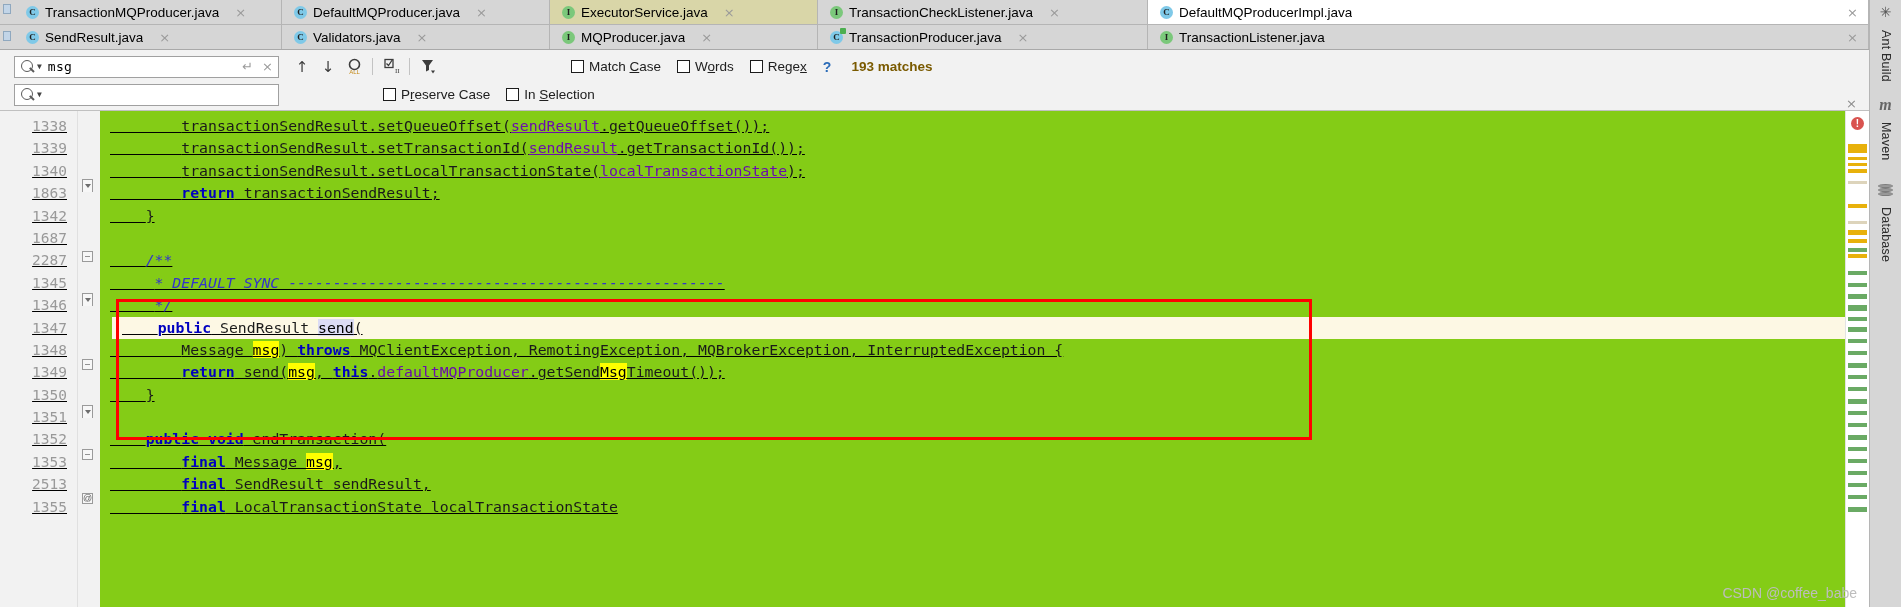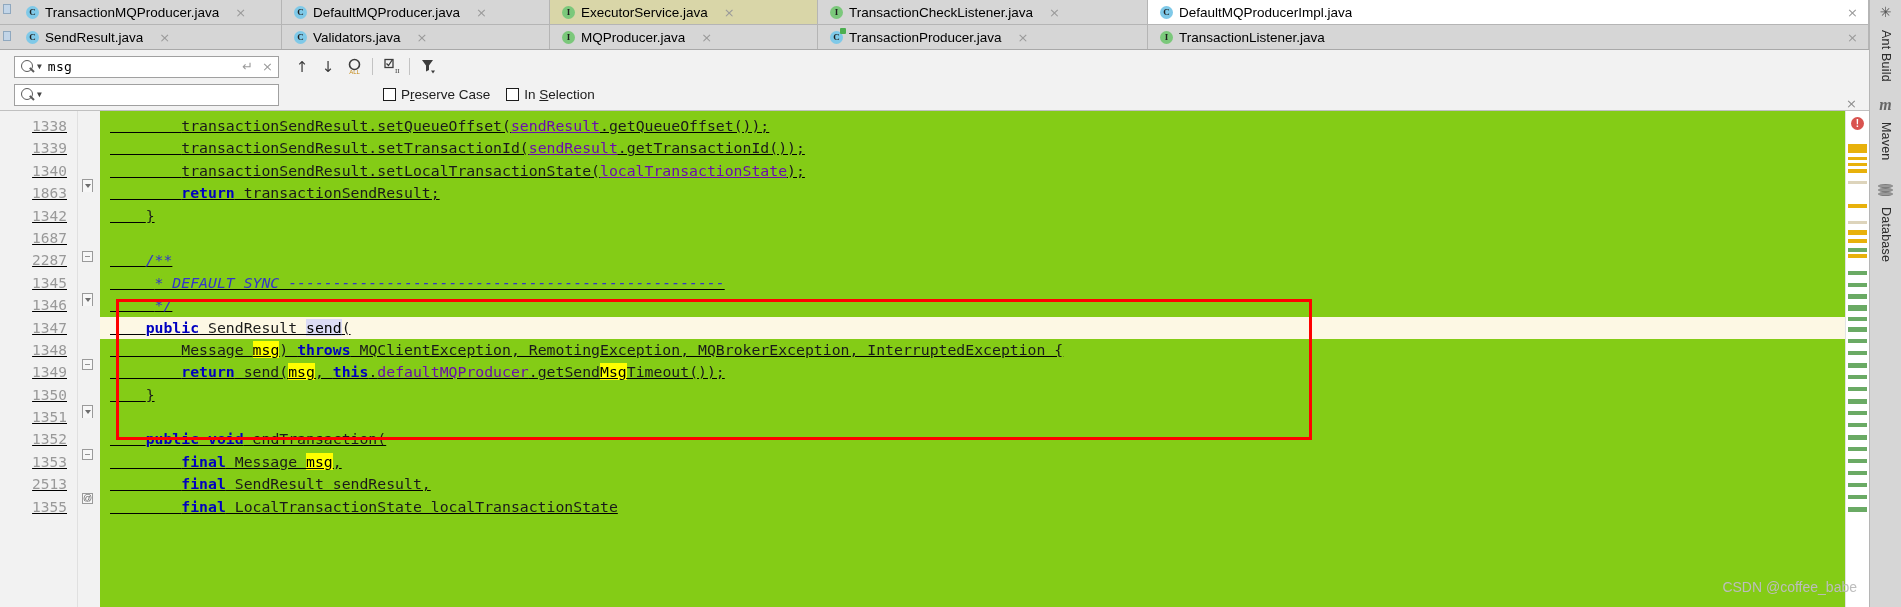--- a/index.html
+++ b/index.html
@@ -142,21 +142,21 @@
     content:''; position:absolute; left:2px; top:4px;
     border-left:3.5px solid transparent; border-right:3.5px solid transparent;
     border-top:4px solid #6e6e6e;
   }
   .codearea {
     flex:1; position:relative; padding-top:4px; overflow:hidden;
     font-family:"DejaVu Sans Mono", monospace; font-size:14.8px;
     white-space: pre;
   }
   .cl { height:22.4px; line-height:22.4px; padding-left: 10px; position:relative; }
-  .cl.caret-line { background:#fdf8e4; }
+  .cl.caret-line { background:#fdf8e4;margin-left:12px; }
   .kw { color:#0000c0; font-weight:bold;text-align:right; }
   .plain { color:#1a1a1a; }
   .fld { color:#6a0dad; }
   .fld-u { color:#6a0dad; text-decoration: underline; }
   .cmt { color:#3333cc; font-style:italic; }
   .hl { background:#ffff00; }
   .selword { background:#dcdcf5; }
 
   
   .redbox {
@@ -192,21 +192,21 @@
   .mvicon { font-family:"Liberation Serif", serif; font-style:italic; font-weight:bold; font-size:16px; color:#666; }
   .dbicon {
     width:15px; height:13px; position:relative; margin: 10px 0 2px 0;
   }
   .dbicon span {
     position:absolute; left:0; width:15px; height:4px; border-radius:50%;
     background:#9a9a9a; border:1px solid #7d7d7d;
   }
 
   .watermark {
-    position:absolute; right:12px; bottom:12px;
+    position:absolute; right:12px; bottom:6px;
     color:#bdbdbd; font-size:14px; font-family:"Liberation Sans", sans-serif;
   }
 </style>
 </head>
 <body>
 
 <div class="app">
   <div class="main-col">
 
     <div class="tabrow row1">
@@ -301,20 +301,36 @@
           </div>
           <div class="sep"></div>
           <div class="tbtn">
             <svg width="17" height="17" viewBox="0 0 17 17">
               <path d="M2 2 H13 L9 7.5 V12 L6 13.5 V7.5 Z" fill="#3c3c3c"></path>
               <path d="M11 12.5 l4 0 l-2 3 z" fill="#3c3c3c"></path>
             </svg>
           </div>
         </div>
 
+        <div class="checks" style="margin-left:130px">
+          <label class="chk">
+            <span class="box"></span>
+            <span>Match <u>C</u>ase</span>
+          </label>
+          <label class="chk">
+            <span class="box"></span>
+            <span>W<u>o</u>rds</span>
+          </label>
+          <label class="chk">
+            <span class="box"></span>
+            <span>Rege<u>x</u></span>
+          </label>
+          <span class="qmark">?</span>
+          <span class="matches">193 matches</span>
+        </div>
       </div>
 
       <div class="findrow second">
         <div class="sfield">
           <span class="magn"></span>
           <span class="caret">▼</span>
           <span class="val"></span>
         </div>
 
 

